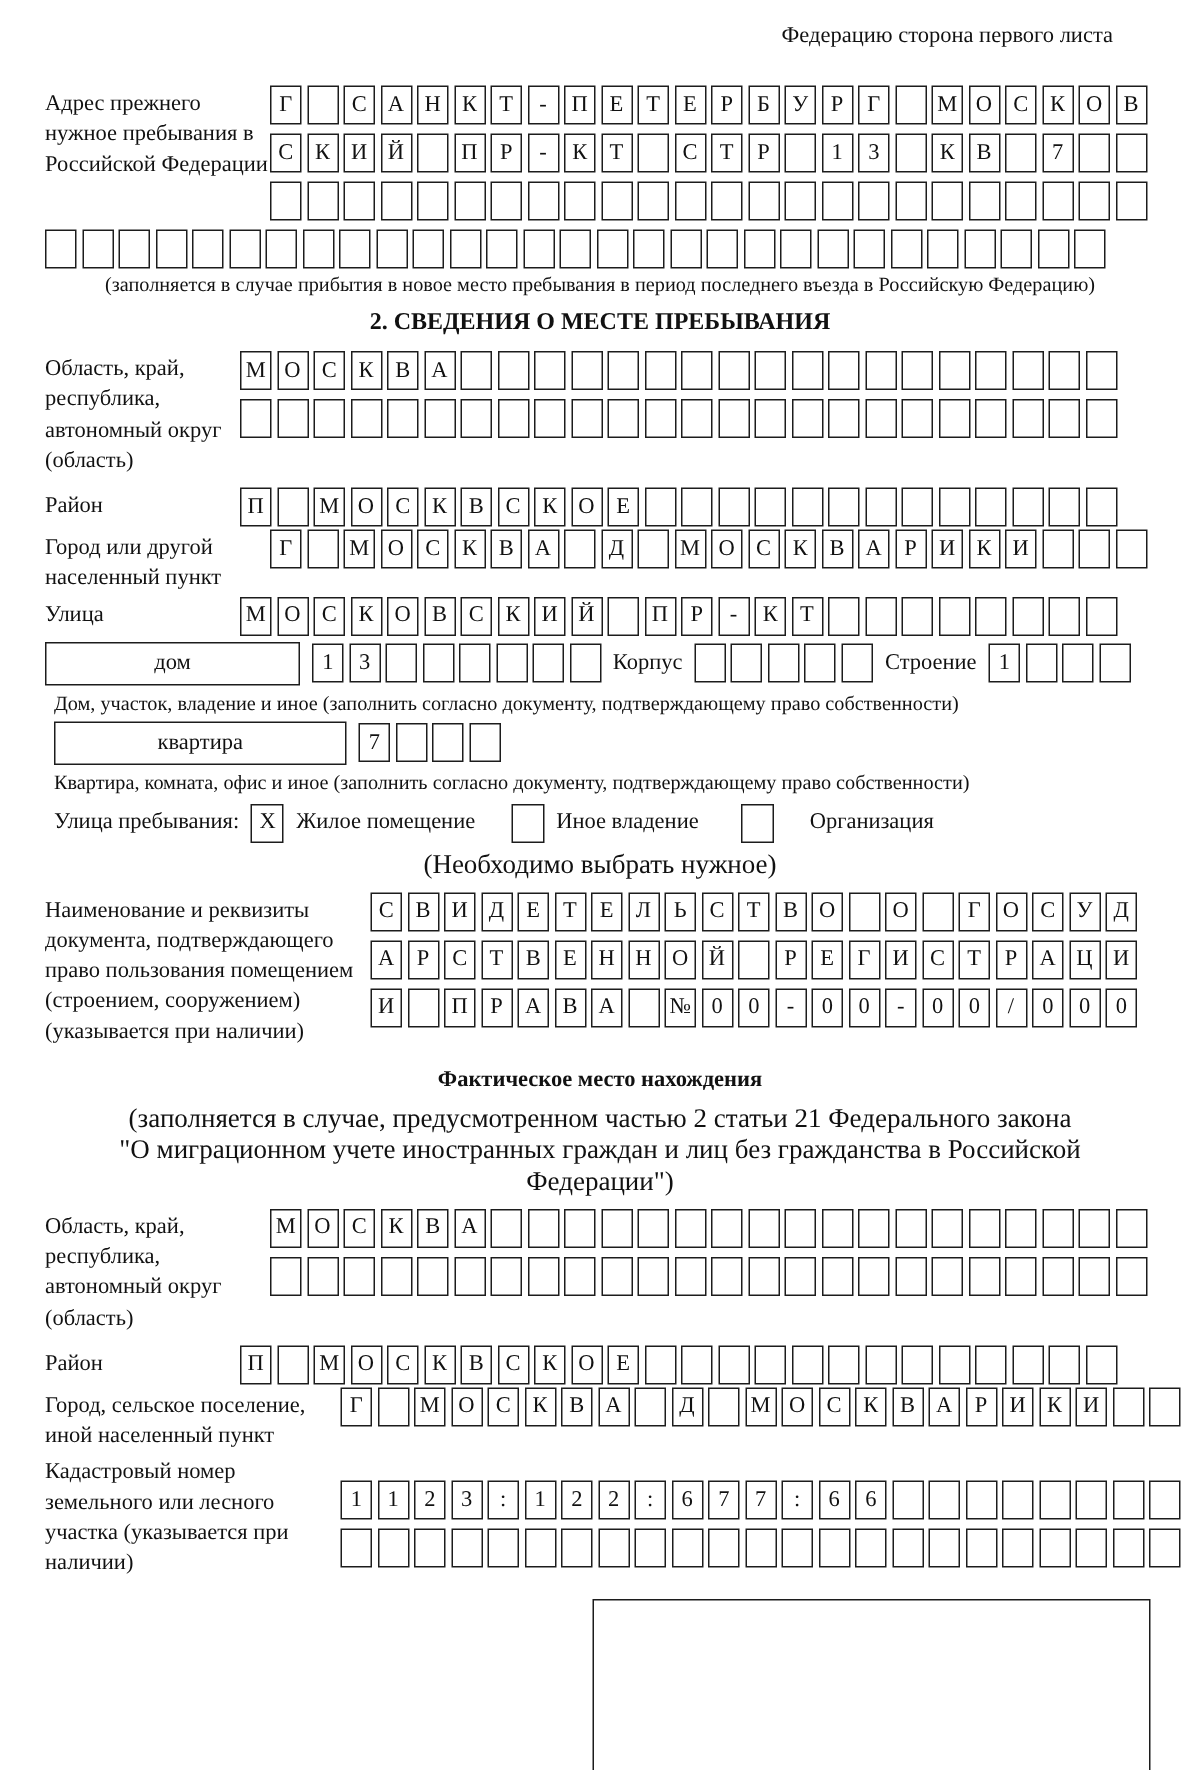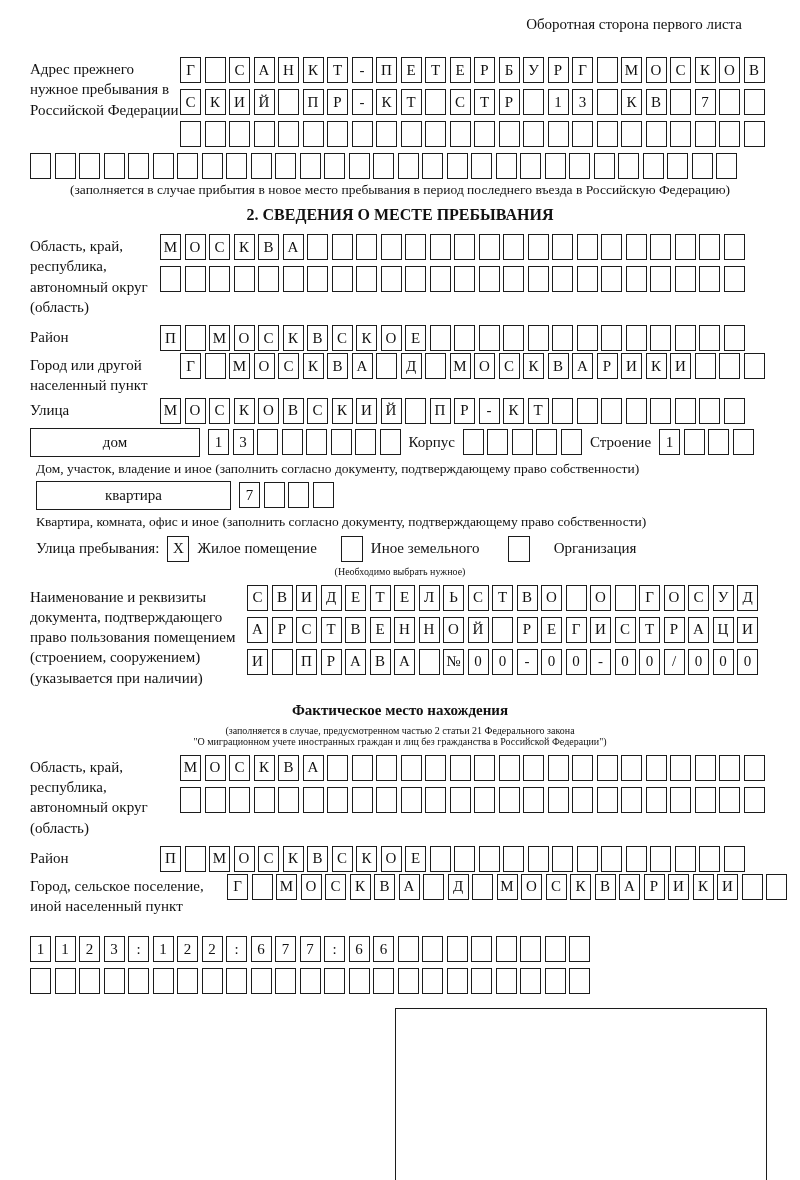--- a/index.html
+++ b/index.html
@@ -40,32 +40,32 @@
   }
   .inline-row { display:flex; align-items:center; margin:4px 0; }
   .gap8 { width:8px; flex:none; }
   .lbl-inline { font-size:15px; }
 
   .cb {
     width:22px; height:26px; border:1.6px solid #1c1c1c; flex:none;
     display:flex; align-items:center; justify-content:center; font-size:15px;
   }
 
-  .center-note { font-size:10px; text-align:center; }
+  .center-note { font-size:18px; text-align:center; }
   .bold { font-weight:bold; }
 
   .stamp-wrap { margin-left:365px; width:375px; margin-top:14px; }
   .stamp-box { width:372px; height:175px; border:1.8px solid #1c1c1c; }
 
   .spacer6 { height:6px; }
 </style>
 </head>
 <body>
 
-<div class="top-note">Оборотная сторона первого листа</div>
+<div class="top-note">Федерацию сторона первого листа</div>
 
 <div class="field">
   <div class="label lbl-150">Адрес прежнего нужное пребывания в Российской Федерации</div>
   <div class="cellcol">
     <div class="cells">
         <div class="cell filled">Г</div>
         <div class="cell"></div>
         <div class="cell filled">С</div>
         <div class="cell filled">А</div>
         <div class="cell filled">Н</div>
@@ -376,21 +376,21 @@
 
 <div class="inline-row" style="margin-left:6px; margin-top:6px;">
   <span class="lbl-inline">Улица пребывания:</span>
   <div class="gap8"></div>
   <div class="cb">X</div>
   <div class="gap8"></div>
   <span class="lbl-inline">Жилое помещение</span>
   <div class="gap8" style="width:24px;"></div>
   <div class="cb"></div>
   <div class="gap8"></div>
-  <span class="lbl-inline">Иное земельного</span>
+  <span class="lbl-inline">Иное владение</span>
   <div class="gap8" style="width:28px;"></div>
   <div class="cb"></div>
   <div class="gap8" style="width:24px;"></div>
   <span class="lbl-inline">Организация</span>
 </div>
 <div class="center-note" style="margin:2px 0 8px 0;">(Необходимо выбрать нужное)</div>
 
 <div class="field">
   <div class="label lbl-215">Наименование и реквизиты документа, подтверждающего право пользования помещением (строением, сооружением) (указывается при наличии)</div>
   <div class="cellcol">
@@ -582,20 +582,21 @@
       <div class="cell filled">Р</div>
       <div class="cell filled">И</div>
       <div class="cell filled">К</div>
       <div class="cell filled">И</div>
       <div class="cell"></div>
       <div class="cell"></div>
     </div>
 </div>
 
 <div class="field" style="margin-top:2px;">
+  <div class="label lbl-195">Кадастровый номер земельного или лесного участка (указывается при наличии)</div>
   <div class="cellcol" style="padding-top:18px;">
     <div class="cells">
         <div class="cell filled">1</div>
         <div class="cell filled">1</div>
         <div class="cell filled">2</div>
         <div class="cell filled">3</div>
         <div class="cell filled">:</div>
         <div class="cell filled">1</div>
         <div class="cell filled">2</div>
         <div class="cell filled">2</div>

